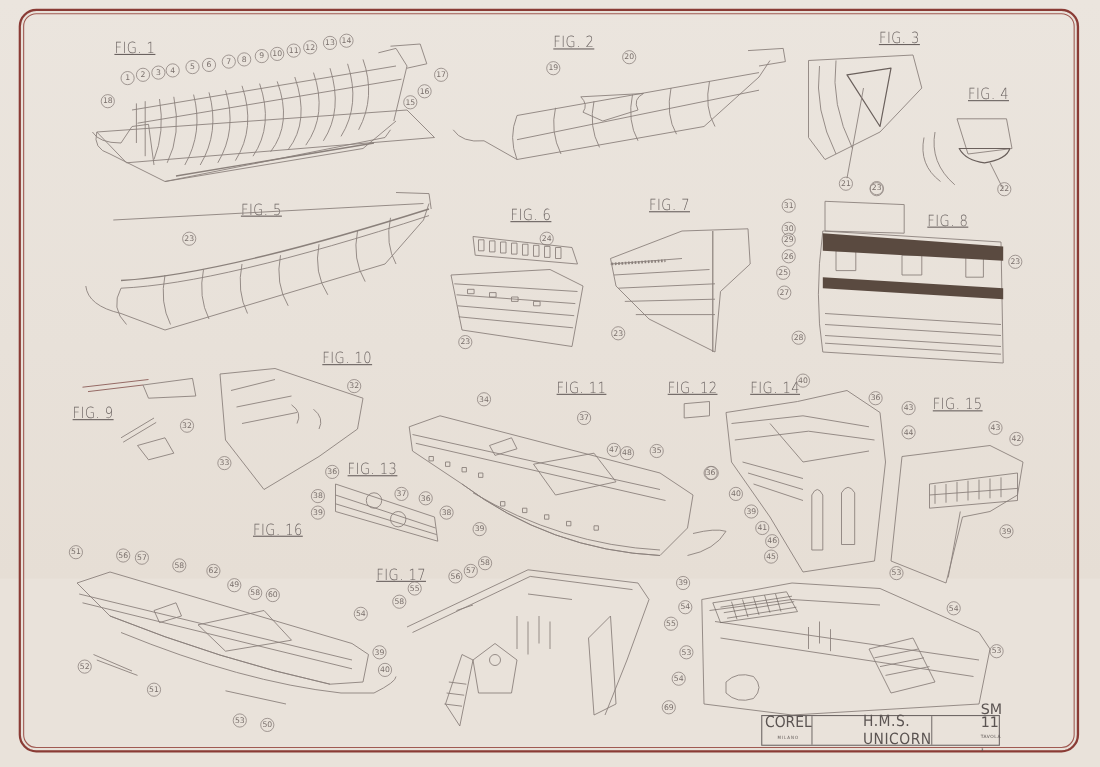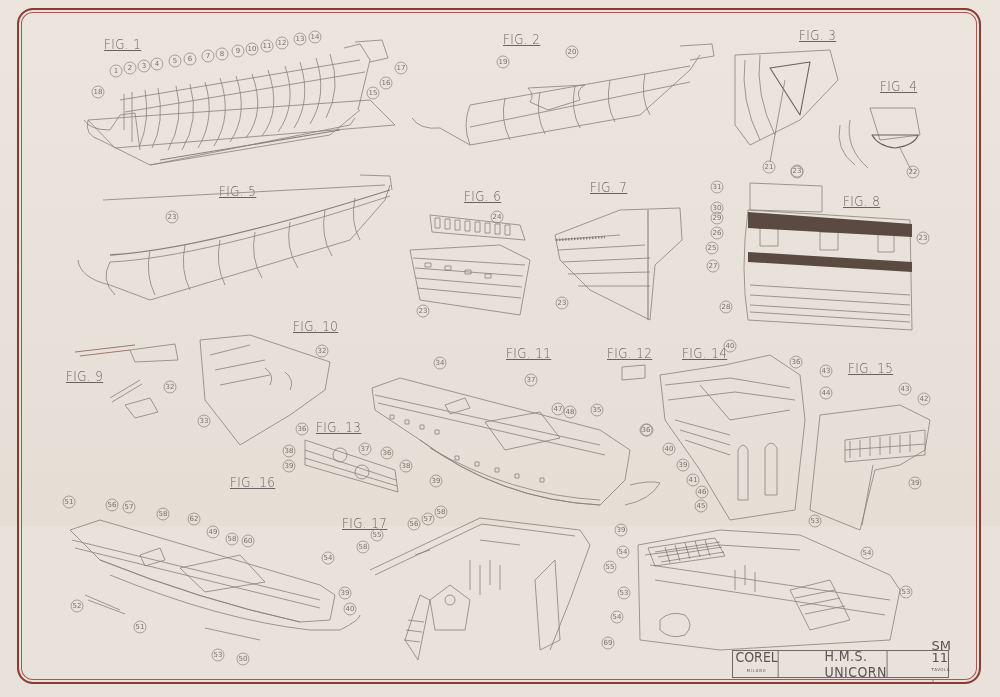--- a/index.html
+++ b/index.html
@@ -2,21 +2,21 @@
 <html><head>
 <meta charset="utf-8">
 <style>
   html,body{margin:0;padding:0;}
   body{width:1000px;height:697px;background:#e9e2da;overflow:hidden;position:relative;font-family:"DejaVu Sans",sans-serif;}
   .sheet{position:absolute;left:0;top:0;width:1000px;height:526px;background:linear-gradient(180deg,#ebe5de 0%,#e8e1d9 60%,#e6ded5 100%);}
   .frame{position:absolute;left:17px;top:8px;width:960px;height:672px;border:2px solid #8a3b35;border-radius:16px;box-shadow:inset 0 0 0 2px #e8e1d9, inset 0 0 0 3px #a05a52;}
   .fig-label{position:absolute;font-family:"DejaVu Sans",sans-serif;font-size:14px;color:#6a6260;text-decoration:underline;letter-spacing:0.5px;font-weight:300;transform:scaleX(0.85);transform-origin:left top;white-space:nowrap;}
   svg.art{position:absolute;left:0;top:0;}
   .num{font-family:"DejaVu Sans",sans-serif;font-size:7px;fill:#7a706c;text-anchor:middle;dominant-baseline:central;}
-  .titleblock{position:absolute;left:732px;top:650px;width:215px;height:26px;border:1px solid #6f6866;display:flex;gap:40px;}
+  .titleblock{position:absolute;left:692px;top:650px;width:215px;height:26px;border:1px solid #6f6866;display:flex;gap:40px;}
   .tb-cell{border-right:1px solid #6f6866;display:flex;flex-direction:column;align-items:center;justify-content:center;color:#5b5452;}
   .tb-cell:last-child{border-right:none;align-items:flex-end;}
   .tb-brand{width:48px;font-size:14px;line-height:13px;transform:scaleX(0.9);}
   .tb-brand small{font-size:4px;letter-spacing:1px;}
   .tb-name{flex:1;font-size:14px;letter-spacing:0.5px;transform:scaleX(0.9);}
   .tb-code{width:36px;font-size:13px;line-height:12px;}
   .tb-code small{font-size:4px;letter-spacing:0.5px;}
 </style>
 </head>
 <body>

